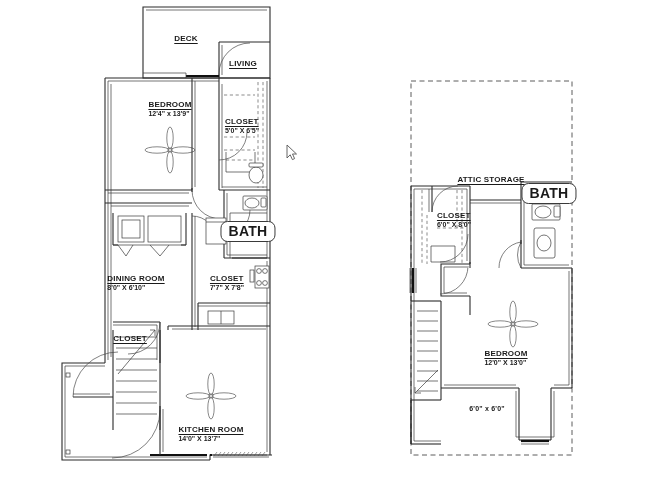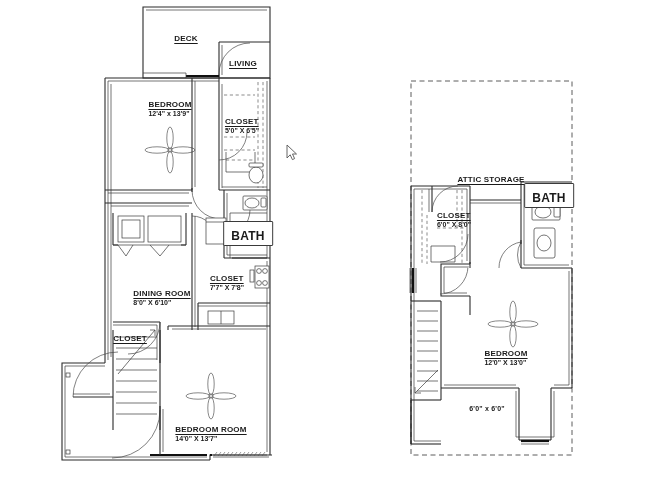--- a/index.html
+++ b/index.html
@@ -48,26 +48,26 @@
     text-decoration: none;
   }
   .room-label.plain {
     font-size: 7px;
     font-weight: bold;
   }
   .label-pill {
     position: absolute;
     transform: translateX(-50%);
     border: 1px solid #3a3a3a;
-    border-radius: 1px;
+    border-radius: 7px;
     background: #fff;
-    font-size: 12px;
+    font-size: 14px;
     font-weight: bold;
     color: #1a1a1a;
-    padding: 7px 7px 2px 7px;
+    padding: 1px 7px 2px 7px;
     white-space: nowrap;
     letter-spacing: 0.3px;
   }
   #cursor {
     position: absolute;
     width: 12px;
     height: 17px;
     pointer-events: none;
   }
 </style>
@@ -414,36 +414,36 @@
   <span class="rl-dim">12'4" x 13'9"</span>
 </div>
 
 <div class="room-label" style="left:242px; top:117px;">
   <span class="rl-name">CLOSET</span>
   <span class="rl-dim">5'0" X 6'5"</span>
 </div>
 
 <div class="label-pill" style="left:248px; top:221px;">BATH</div>
 
-<div class="room-label" style="left:162px; top:274px;margin-top:15px;">
+<div class="room-label" style="left:136px; top:274px;">
   <span class="rl-name">DINING ROOM</span>
   <span class="rl-dim">8'0" X 6'10"</span>
 </div>
 
 <div class="room-label" style="left:227px; top:274px;">
   <span class="rl-name">CLOSET</span>
   <span class="rl-dim">7'7" X 7'8"</span>
 </div>
 
 <div class="room-label" style="left:130px; top:334px;">
   <span class="rl-name">CLOSET</span>
 </div>
 
 <div class="room-label" style="left:211px; top:425px;">
-  <span class="rl-name">BEDROOM ROOM</span>
+  <span class="rl-name">KITCHEN ROOM</span>
   <span class="rl-dim">14'0" X 13'7"</span>
 </div>
 
 <div class="room-label" style="left:491px; top:142px;margin-top:33px;">
   <span class="rl-name">ATTIC STORAGE</span>
 </div>
 
 <div class="room-label" style="left:454px; top:211px;">
   <span class="rl-name">CLOSET</span>
   <span class="rl-dim">6'0" X 8'0"</span>

